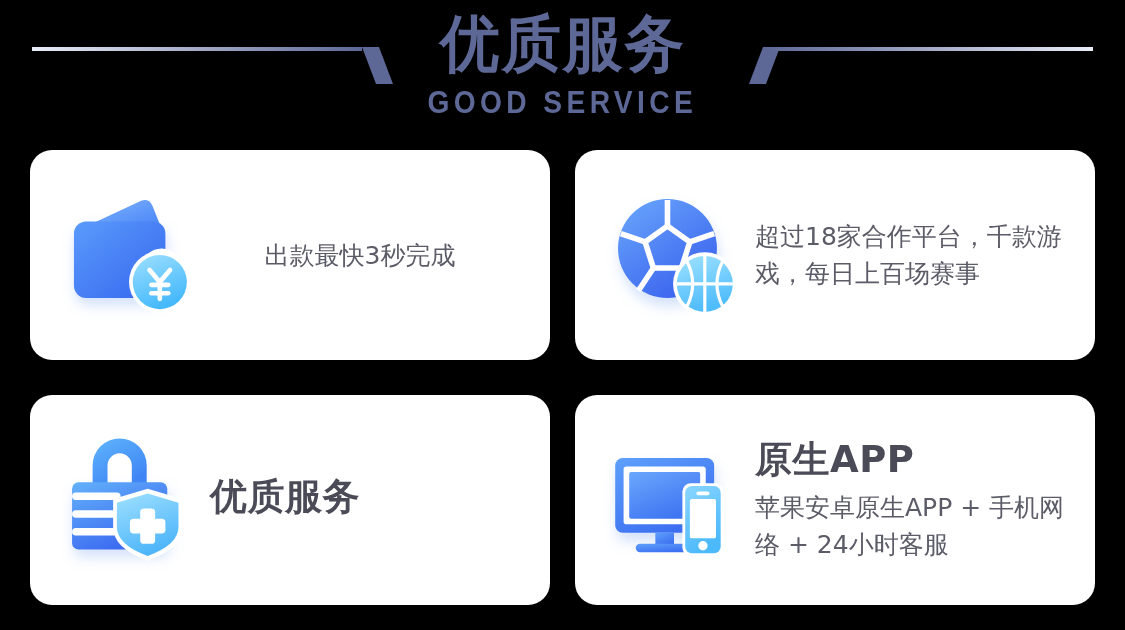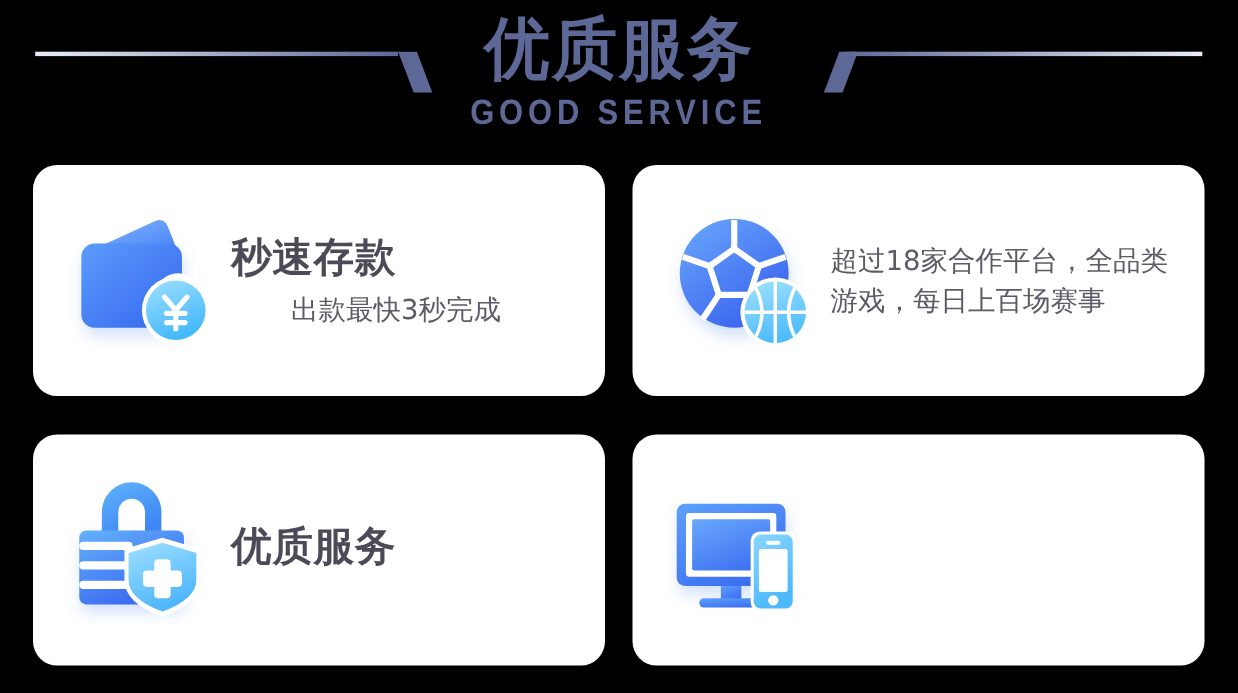--- a/index.html
+++ b/index.html
@@ -184,21 +184,20 @@
 
         <g stroke="#ffffff" stroke-width="5" stroke-linecap="round" fill="none">
           <path d="M97 91 L108 104 L119 91"></path>
           <path d="M99 107 L117 107"></path>
           <path d="M99 116 L117 116"></path>
           <path d="M108 104 L108 122"></path>
         </g>
       </svg>
     </div>
     <div class="card-text">
-      <div class="card-title">秒速存款</div>
       <div class="card-desc narrow">出款最快3秒完成</div>
     </div>
   </div>
 
   <div class="card">
     <div class="card-icon">
       <svg viewBox="0 0 150 150" width="140" height="140">
         <defs>
           <linearGradient id="ballGrad" x1="0" y1="0" x2="0.7" y2="1">
             <stop offset="0%" stop-color="#6aa8fc"></stop>
@@ -231,21 +230,21 @@
         <circle cx="108" cy="106" r="30" fill="url(#bballGrad)"></circle>
         <g stroke="#ffffff" stroke-width="3.4" fill="none">
           <path d="M108 76 L108 136"></path>
           <path d="M78 106 L138 106"></path>
           <path d="M89 82 Q101 106 89 130"></path>
           <path d="M127 82 Q115 106 127 130"></path>
         </g>
       </svg>
     </div>
     <div class="card-text">
-      <div class="card-desc wide">超过18家合作平台，全品类游戏，每日上百场赛事</div>
+      <div class="card-desc wide">超过18家合作平台，千款游戏，每日上百场赛事</div>
     </div>
   </div>
 
   <div class="card">
     <div class="card-icon">
       <svg viewBox="0 0 150 150" width="140" height="140">
         <defs>
           <linearGradient id="lockGrad" x1="0" y1="0" x2="0.6" y2="1">
             <stop offset="0%" stop-color="#63b2fb"></stop>
             <stop offset="100%" stop-color="#3a66f0"></stop>
@@ -318,16 +317,18 @@
         <rect x="34" y="122" width="62" height="9" rx="4.5" fill="url(#monGrad)"></rect>
 
         <rect x="84" y="57" width="44" height="78" rx="9" fill="#ffffff"></rect>
         <rect x="87" y="60" width="38" height="72" rx="7" fill="url(#phGrad)"></rect>
         <rect x="92" y="74" width="28" height="42" rx="2" fill="#ffffff"></rect>
         <rect x="99" y="66" width="14" height="4" rx="2" fill="#ffffff"></rect>
         <circle cx="106" cy="124" r="5" fill="#ffffff"></circle>
       </svg>
     </div>
     <div class="card-text">
+      <div class="card-title">原生APP</div>
+      <div class="card-desc wide">苹果安卓原生APP + 手机网络 + 24小时客服</div>
     </div>
   </div>
 
 </div>
 
 </body></html>

